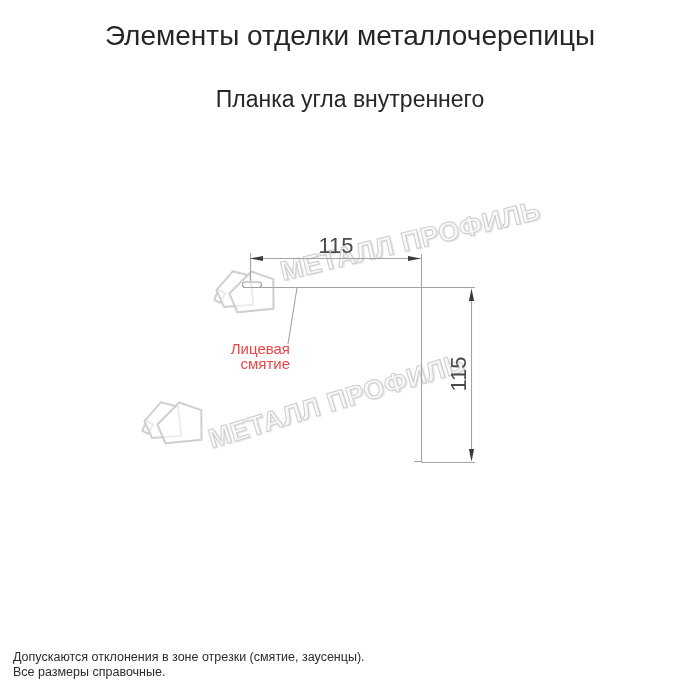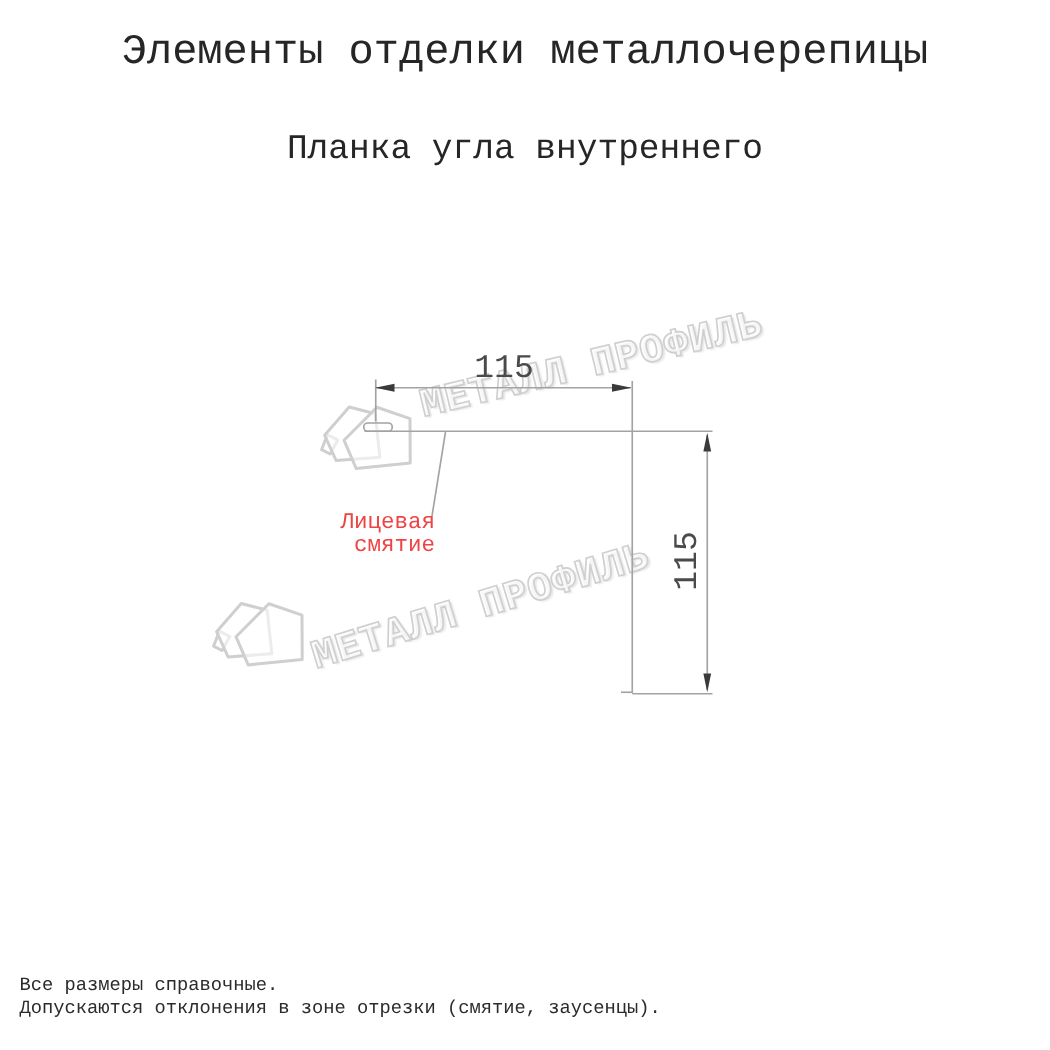--- a/index.html
+++ b/index.html
@@ -1,18 +1,18 @@
 <!DOCTYPE html>
 <html style="--background: #ffffff; --text-primary: #262626; --drawing-line: #a3a3a3; --dimension-accent: #3a3a3a; --dimension-text: #4a4a4a; --watermark-gray: #cfcfcf;"><head>
 <meta charset="utf-8">
 <style>
   html,body{margin:0;padding:0;background:#fff;}
   #page{
     position:relative;width:700px;height:700px;background:var(--background,#fff);
-    overflow:hidden;font-family:Liberation Mono, monospace;
+    overflow:hidden;font-family:Liberation Sans, sans-serif;
   }
   
   .page-title{
     position:absolute;top:21px;left:0;right:0;text-align:center;
     font-size:28px;line-height:30px;font-weight:400;color:var(--text-primary,#262626);
   }
   .product-block{
     position:absolute;top:84px;left:0;right:0;text-align:center;
     font-size:23px;line-height:31px;font-weight:400;color:var(--text-primary,#262626);
   }
@@ -109,17 +109,17 @@
 
   <div id="dim-top-label" class="dim-label">115</div>
   <div id="dim-right-label" class="dim-label">115</div>
 
   <div class="face-label">
     <div>Лицевая</div>
     <div>смятие</div>
   </div>
 
   <div class="footnotes">
+    <div>Допускаются отклонения в зоне отрезки (смятие, заусенцы).</div>
     <div>Все размеры справочные.</div>
-    <div>Допускаются отклонения в зоне отрезки (смятие, заусенцы).</div>
   </div>
 
 </div>
 
 </body></html>

